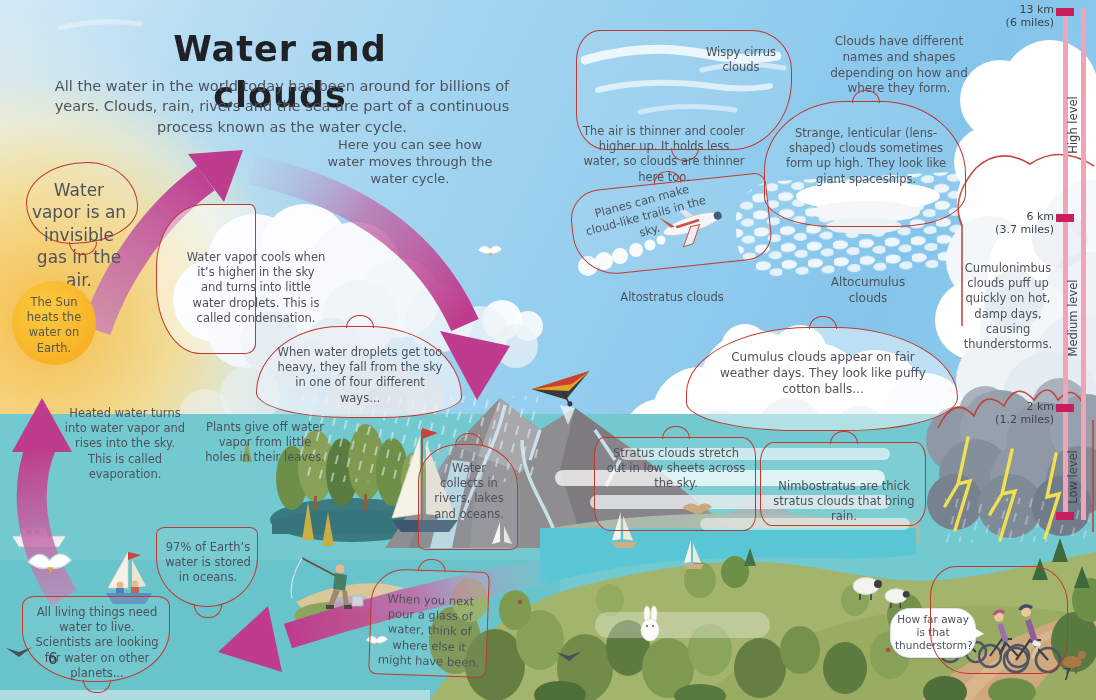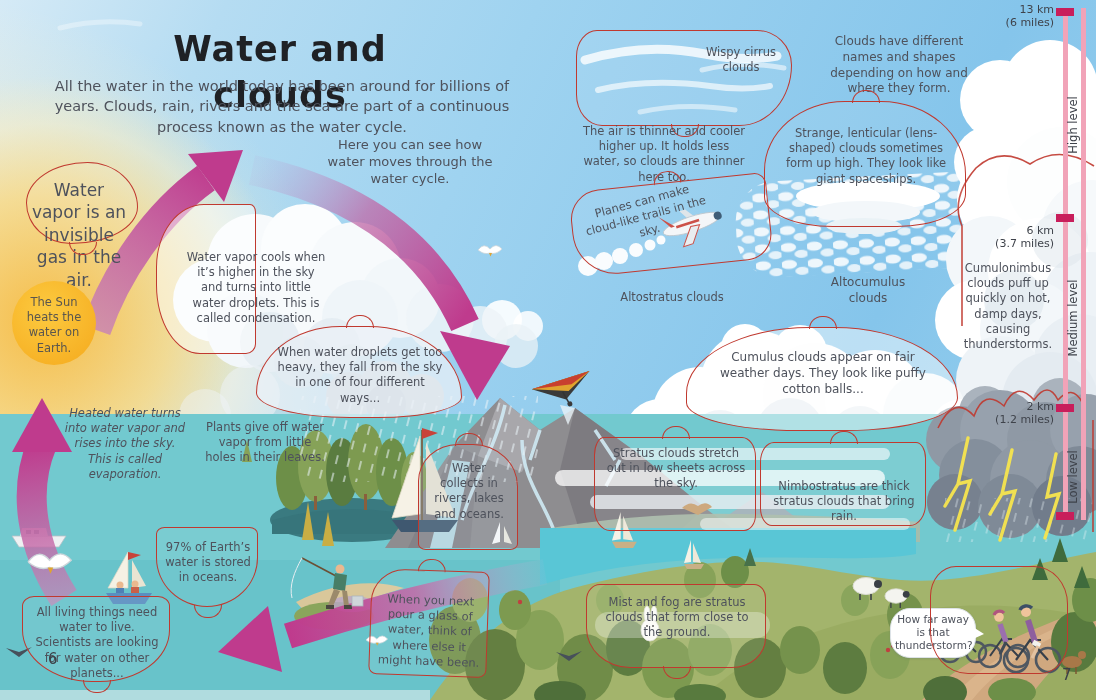--- a/index.html
+++ b/index.html
@@ -435,40 +435,40 @@
 
   <div class="abs" style="left:156px;top:204px;width:170px;height:154px;">
     <div class="abs" style="left:0;top:0;width:100px;height:150px;border:1.6px solid #c0392f;box-sizing:border-box;background:rgba(255,255,255,0.5);border-radius:48% 6px 10px 44%/42% 8px 10px 46%;"></div>
     <div class="t" style="left:30px;top:46px;width:140px;font-size:11.5px;">Water vapor cools when it’s higher in the sky and turns into little water droplets. This is called condensation.</div>
   </div>
 
   <div class="flap tab-top" style="left:256px;top:326px;width:206px;height:92px;border-radius:45% 50% 45% 50%/80% 85% 25% 30%;background:rgba(235,241,246,0.72);">
     <div class="txt" style="left:18px;top:18px;width:170px;font-size:11.5px;">When water droplets get too heavy, they fall from the sky in one of four different ways...</div>
   </div>
 
-  <div class="t" style="left:62px;top:406px;width:126px;font-size:11.5px;font-style:italic;">Heated water turns into water vapor and rises into the sky. This is called evaporation.</div>
+  <div class="t" style="left:62px;top:406px;width:126px;font-size:11.5px;">Heated water turns into water vapor and rises into the sky. This is called evaporation.</div>
   <div class="t" style="left:204px;top:420px;width:122px;font-size:11.5px;">Plants give off water vapor from little holes in their leaves.</div>
 
   <div class="flap tab-top" style="left:418px;top:444px;width:100px;height:106px;border-radius:40% 45% 8px 8px/35% 40% 6px 6px;background:rgba(190,205,215,0.18);">
     <div class="txt" style="left:14px;top:16px;width:72px;font-size:11.5px;">Water collects in rivers, lakes and oceans.</div>
   </div>
 
   <div class="flap tab-bottom" style="left:156px;top:527px;width:102px;height:80px;border-radius:10px 10px 60px 60px/8px 8px 58px 58px;background:rgba(255,255,255,0.06);">
     <div class="txt" style="left:8px;top:12px;width:86px;font-size:11.5px;">97% of Earth’s water is stored in oceans.</div>
   </div>
 
   <div class="flap tab-bottom" style="left:22px;top:596px;width:148px;height:86px;border-radius:12px 12px 70px 70px/10px 10px 52px 52px;">
     <div class="txt" style="left:8px;top:8px;width:132px;font-size:11.5px;">All living things need water to live. Scientists are looking for water on other planets...</div>
   </div>
 
   <div class="flap tab-top" style="left:370px;top:570px;width:118px;height:106px;border-radius:34px 8px 8px 8px;transform:rotate(2deg);">
     <div class="txt" style="left:6px;top:22px;width:106px;font-size:11.5px;">When you next pour a glass of water, think of where else it might have been.</div>
   </div>
 
-  <div class="flap tab-bottom" style="left:576px;top:30px;width:216px;height:96px;border-radius:24px 40px 60px 30px/30px 40px 70px 36px;">
+  <div class="flap tab-bottom" style="left:576px;top:30px;width:216px;height:120px;border-radius:24px 40px 60px 30px/30px 40px 70px 36px;">
     <div class="txt" style="left:118px;top:14px;width:92px;font-size:11.5px;">Wispy cirrus clouds</div>
   </div>
 
   <div class="t" style="left:818px;top:34px;width:162px;font-size:12px;">Clouds have different names and shapes depending on how and where they form.</div>
   <div class="t" style="left:582px;top:124px;width:164px;font-size:11.5px;">The air is thinner and cooler higher up. It holds less water, so clouds are thinner here too.</div>
 
   <div class="flap tab-top" style="left:572px;top:182px;width:198px;height:86px;border-radius:30px 12px 26px 44px;transform:rotate(-6deg);">
     <div class="txt" style="left:6px;top:8px;width:136px;font-size:11.5px;transform:rotate(-9deg);">Planes can make cloud-like trails in the sky.</div>
   </div>
 
@@ -486,40 +486,37 @@
   <div class="t" style="left:956px;top:261px;width:104px;font-size:11.5px;">Cumulonimbus clouds puff up quickly on hot, damp days, causing thunderstorms.</div>
 
   <div class="flap tab-top" style="left:594px;top:437px;width:162px;height:94px;border-radius:10px 14px 12px 16px/18px 20px 16px 22px;padding-left:8px;">
     <div class="txt" style="left:10px;top:8px;width:142px;font-size:11.5px;">Stratus clouds stretch out in low sheets across the sky.</div>
   </div>
 
   <div class="flap tab-top" style="left:740px;top:442px;width:166px;height:84px;border-radius:14px 10px 16px 12px/20px 16px 22px 18px;margin-left:20px;">
     <div class="txt" style="left:12px;top:36px;width:142px;font-size:11.5px;">Nimbostratus are thick stratus clouds that bring rain.</div>
   </div>
 
-  <div class="flap tab-bottom" style="left:586px;top:584px;width:180px;height:84px;border-radius:14px 12px 34px 44px/16px 14px 30px 40px;">
-    <div class="txt" style="left:10px;top:10px;width:160px;font-size:11.5px;">Mist and fog are stratus clouds that form close to the ground.</div>
-  </div>
 
   <div class="bubble" style="left:890px;top:592px;width:84px;height:48px;margin-top:16px;">
     <div class="t" style="left:4px;top:4px;width:76px;font-size:10.5px;line-height:1.25;">How far away is that thunderstorm?</div>
   </div>
 
   <div class="flap" style="left:930px;top:566px;width:138px;height:108px;border-radius:26px 34px 28px 38px/30px 38px 32px 42px;background:transparent;"></div>
 
   <div class="rail"></div>
   <div class="tick" style="top:8px;"></div>
   <div class="tick" style="top:214px;"></div>
   <div class="tick" style="top:404px;"></div>
   <div class="tick" style="top:512px;"></div>
   <div class="skm" style="left:998px;top:3px;width:56px;">
     <span>13 km</span><br>
     <span>(6 miles)</span>
   </div>
-  <div class="skm" style="left:992px;top:224px;width:62px;">
+  <div class="skm" style="left:992px;top:210px;width:62px;">
     <span>6 km</span><br>
     <span>(3.7 miles)</span>
   </div>
   <div class="skm" style="left:990px;top:400px;width:64px;">
     <span>2 km</span><br>
     <span>(1.2 miles)</span>
   </div>
   <div class="lvl" style="left:1028px;top:118px;">High level</div>
   <div class="lvl" style="left:1028px;top:311px;">Medium level</div>
   <div class="lvl" style="left:1028px;top:470px;">Low level</div>

